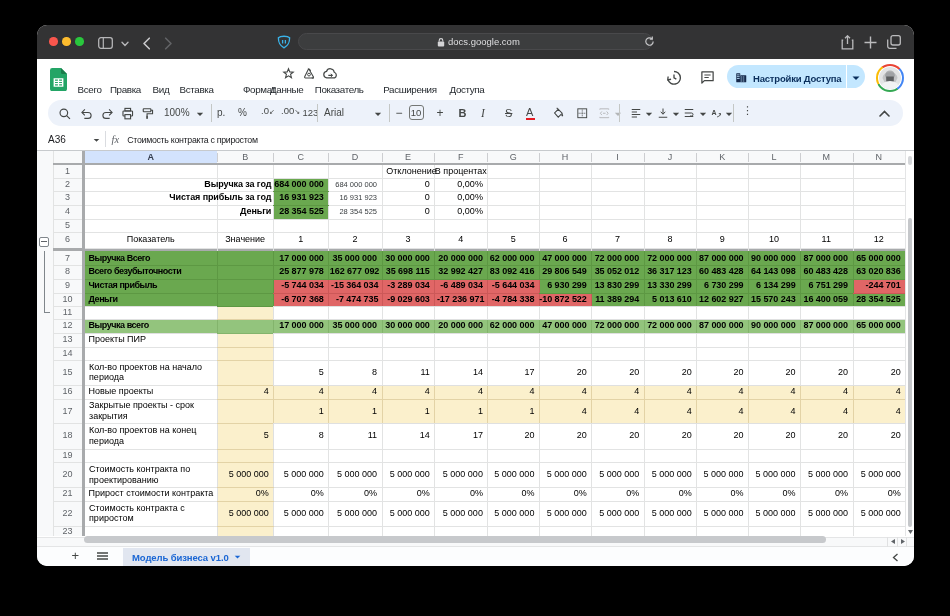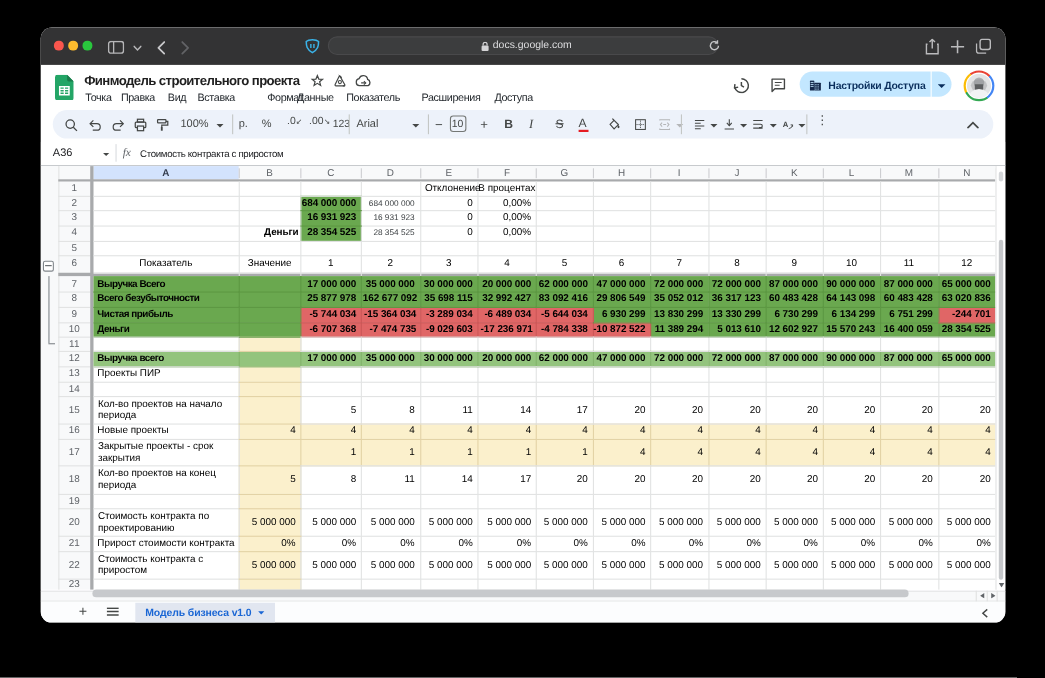--- a/index.html
+++ b/index.html
@@ -62,35 +62,34 @@
       </svg>
 <svg class="abs" style="left:849px;top:9.5px;" width="14" height="14" viewBox="0 0 14 14">
         <rect x="4" y="0.7" width="9.3" height="9.3" rx="2" fill="none" stroke="#bbbbbd" stroke-width="1.3"></rect>
         <path d="M9.5 13.3 H2.7 A2 2 0 0 1 0.7 11.3 V4.5" fill="none" stroke="#bbbbbd" stroke-width="1.3"></path>
       </svg>
 <svg class="abs" style="left:12px;top:42.8px;" width="17" height="23.2" viewBox="0 0 17 23.2">
         <path d="M2.2 0 H11 L17 6 V21 a2.2 2.2 0 0 1 -2.2 2.2 H2.2 A2.2 2.2 0 0 1 0 21 V2.2 A2.2 2.2 0 0 1 2.2 0 Z" fill="#23a566"></path>
         <path d="M11 0 L17 6 H12.5 A1.5 1.5 0 0 1 11 4.5 Z" fill="#1a7c4b"></path>
         <path d="M3.6 10.2 H13.4 V18.8 H3.6 Z M5 12.8 H7.9 V11.6 H5 Z M9.1 12.8 H12 V11.6 H9.1 Z M5 15.1 H7.9 V13.9 H5 Z M9.1 15.1 H12 V13.9 H9.1 Z M5 17.4 H7.9 V16.2 H5 Z M9.1 17.4 H12 V16.2 H9.1 Z" fill="#fff" fill-rule="evenodd"></path>
       </svg>
-<div class="abs" style="left:38.5px;top:40.5px;font-size:12px;font-weight:bold;color:#1f1f1f;letter-spacing:-0.55px;line-height:14px;">Финмодель строительного проекта</div>
 <svg class="abs" style="left:244px;top:41.5px;" width="13" height="13" viewBox="0 0 24 24">
         <path d="M12 3 l2.4 6 6.4 0.4 -5 4.1 1.7 6.3 -5.5 -3.6 -5.5 3.6 1.7 -6.3 -5 -4.1 6.4 -0.4 Z" fill="none" stroke="#444746" stroke-width="2"></path>
       </svg>
 <svg class="abs" style="left:264px;top:41.5px;" width="14" height="13" viewBox="0 0 24 24">
         <path d="M12 4 L20 18 a1.6 1.6 0 0 1 -1.4 2.3 H5.4 A1.6 1.6 0 0 1 4 18 L10.6 4.8 a1.6 1.6 0 0 1 2.8 0 Z" fill="none" stroke="#444746" stroke-width="2"></path>
         <circle cx="12" cy="14" r="2.6" fill="none" stroke="#444746" stroke-width="1.8"></circle>
         <path d="M17 20 l3 1 m0 -3 v3" stroke="#444746" stroke-width="1.8" fill="none"></path>
       </svg>
 <svg class="abs" style="left:284.5px;top:43px;" width="15" height="11" viewBox="0 0 24 17">
         <path d="M6 15.5 a5.2 5.2 0 0 1 -0.4 -10.3 A6.4 6.4 0 0 1 18 6.5 a4.9 4.9 0 0 1 0.6 9 Z" fill="none" stroke="#444746" stroke-width="2"></path>
         <path d="M8.5 11.5 l6.5 0 m0 0 l-0 -0" fill="none" stroke="#444746" stroke-width="2"></path>
         <path d="M12.5 9 l2.7 2.5 -2.7 2.5" fill="none" stroke="#444746" stroke-width="1.6"></path>
       </svg>
-<div class="mi" style="left:39.6px;top:58.8px;">Точка</div>
+<div class="mi" style="left:39.6px;top:58.8px;">Всего</div>
 <div class="mi" style="left:71.9px;top:58.8px;">Правка</div>
 <div class="mi" style="left:114.6px;top:58.8px;">Вид</div>
 <div class="mi" style="left:141.6px;top:58.8px;">Вставка</div>
 <div class="mi" style="left:205px;top:58.8px;">Формат</div>
 <div class="mi" style="left:232px;top:58.8px;">Данные</div>
 <div class="mi" style="left:276.7px;top:58.8px;">Показатель</div>
 <div class="mi" style="left:345.2px;top:58.8px;">Расширения</div>
 <div class="mi" style="left:411.5px;top:58.8px;">Доступа</div>
 <svg class="abs" style="left:628px;top:45px;" width="16" height="15" viewBox="0 0 24 22">
         <path d="M12 2 a9.5 9.5 0 1 1 -9 12.5" fill="none" stroke="#444746" stroke-width="2"></path>
@@ -726,20 +725,22 @@
 <div class="abs" style="left:814.5px;top:253.8px;width:53.5px;height:0.8px;background:#5d9843;"></div>
 <div class="abs" style="left:814.5px;top:267.5px;width:53.5px;height:0.8px;background:#cc5858;"></div>
 <div class="abs" style="left:814.5px;top:281.0px;width:53.5px;height:0.8px;background:#dfe0e0;"></div>
 <div class="abs" style="left:814.5px;top:294.4px;width:53.5px;height:0.8px;background:#dfe0e0;"></div>
 <div class="abs" style="left:814.5px;top:308.2px;width:53.5px;height:0.8px;background:#dfe0e0;"></div>
 <div class="abs" style="left:814.5px;top:360.0px;width:53.5px;height:0.8px;background:#dfe0e0;"></div>
 <div class="abs" style="left:814.5px;top:373.6px;width:53.5px;height:0.8px;background:#e3d3a6;"></div>
 <div class="abs" style="left:814.5px;top:398.4px;width:53.5px;height:0.8px;background:#dfe0e0;"></div>
 <div class="cell" style="left:343.5px;top:140.2px;width:60px;height:12.7px;font-size:9px;color:#000;text-align:center;line-height:12.7px;">Отклонение</div>
 <div class="cell" style="left:396.3px;top:140.2px;width:53.1px;height:12.7px;font-size:9px;color:#000;text-align:center;line-height:12.7px;">В процентах</div>
+<div class="cell" style="left:46.5px;top:152.9px;width:188.8px;height:13.5px;font-size:9px;color:#000;font-weight:bold;letter-spacing:-0.1px;text-align:right;padding-right:2px;box-sizing:border-box;line-height:13.5px;">Выручка за год</div>
+<div class="cell" style="left:46.5px;top:166.4px;width:188.8px;height:13.7px;font-size:9px;color:#000;font-weight:bold;letter-spacing:-0.1px;text-align:right;padding-right:2px;box-sizing:border-box;line-height:13.7px;">Чистая прибыль за год</div>
 <div class="cell" style="left:46.5px;top:180.1px;width:188.8px;height:13.4px;font-size:9px;color:#000;font-weight:bold;letter-spacing:-0.1px;text-align:right;padding-right:2px;box-sizing:border-box;line-height:13.4px;">Деньги</div>
 <div class="cell" style="left:235.3px;top:152.9px;width:55.0px;height:13.5px;font-size:9px;color:#000;font-weight:bold;letter-spacing:-0.05px;text-align:right;padding-right:4.5px;box-sizing:border-box;line-height:13.5px;">684&nbsp;000&nbsp;000</div>
 <div class="cell" style="left:290.3px;top:152.9px;width:53.2px;height:13.5px;font-size:7.5px;color:#3c4043;text-align:right;padding-right:4.5px;box-sizing:border-box;line-height:13.5px;">684&nbsp;000&nbsp;000</div>
 <div class="cell" style="left:343.5px;top:152.9px;width:52.8px;height:13.5px;font-size:9px;color:#000;text-align:right;padding-right:4.5px;box-sizing:border-box;line-height:13.5px;">0</div>
 <div class="cell" style="left:396.3px;top:152.9px;width:53.1px;height:13.5px;font-size:9px;color:#000;text-align:right;padding-right:4.5px;box-sizing:border-box;line-height:13.5px;">0,00%</div>
 <div class="cell" style="left:235.3px;top:166.4px;width:55.0px;height:13.7px;font-size:9px;color:#000;font-weight:bold;letter-spacing:-0.05px;text-align:right;padding-right:4.5px;box-sizing:border-box;line-height:13.7px;">16&nbsp;931&nbsp;923</div>
 <div class="cell" style="left:290.3px;top:166.4px;width:53.2px;height:13.7px;font-size:7.5px;color:#3c4043;text-align:right;padding-right:4.5px;box-sizing:border-box;line-height:13.7px;">16&nbsp;931&nbsp;923</div>
 <div class="cell" style="left:343.5px;top:166.4px;width:52.8px;height:13.7px;font-size:9px;color:#000;text-align:right;padding-right:4.5px;box-sizing:border-box;line-height:13.7px;">0</div>
 <div class="cell" style="left:396.3px;top:166.4px;width:53.1px;height:13.7px;font-size:9px;color:#000;text-align:right;padding-right:4.5px;box-sizing:border-box;line-height:13.7px;">0,00%</div>
 <div class="cell" style="left:235.3px;top:180.1px;width:55.0px;height:13.4px;font-size:9px;color:#000;font-weight:bold;letter-spacing:-0.05px;text-align:right;padding-right:4.5px;box-sizing:border-box;line-height:13.4px;">28&nbsp;354&nbsp;525</div>

